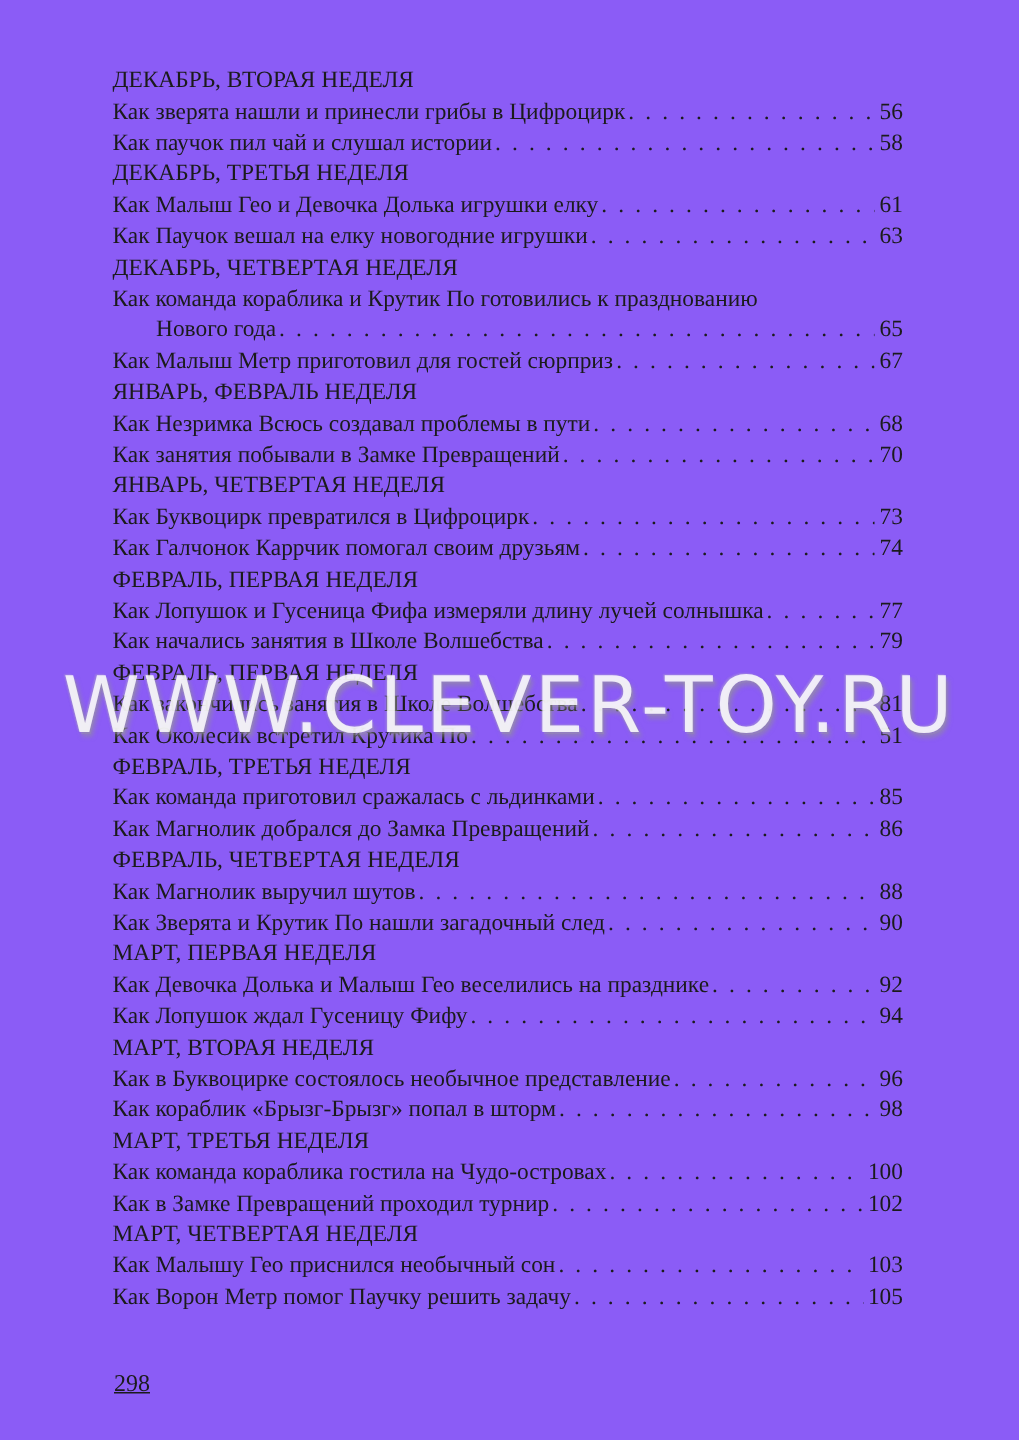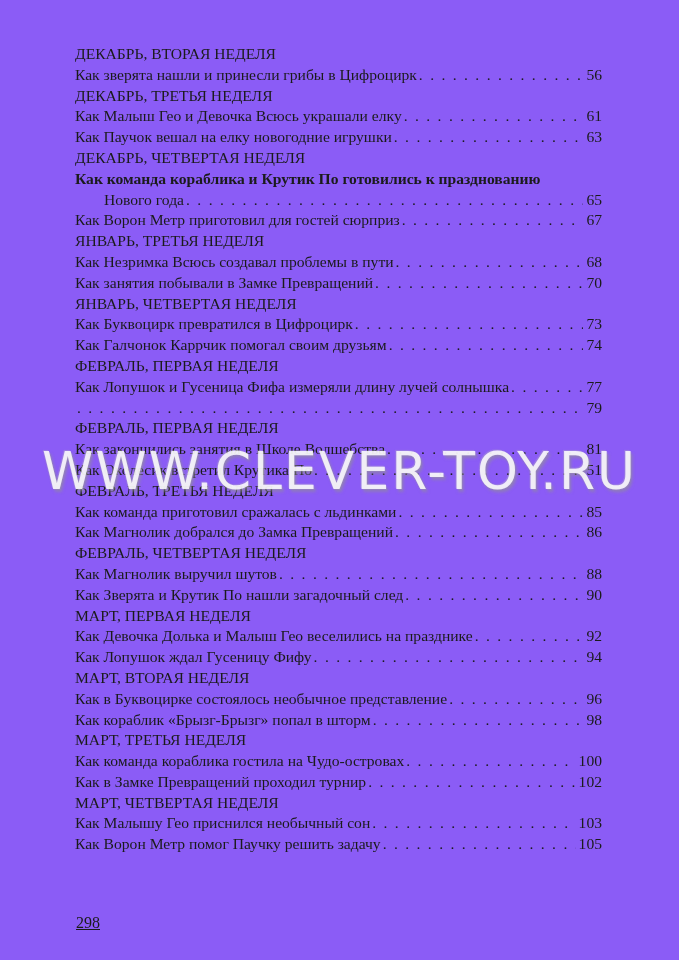--- a/index.html
+++ b/index.html
@@ -22,21 +22,20 @@
     top: 44px;
     width: 527px;
     font-size: 15.6px;
     line-height: 20.8px;
   }
   .toc-heading {
     white-space: nowrap;
   }
   .toc-line {
     white-space: nowrap;
-    font-weight: bold;
   }
   .toc-row {
     display: flex;
     align-items: baseline;
     justify-content: center;
   }
   .toc-row .title {
     white-space: nowrap;
     flex: 0 0 auto;
   }
@@ -88,44 +87,49 @@
 <body>
 
 <div class="page">
   <div class="toc">
       <div class="toc-heading">ДЕКАБРЬ, ВТОРАЯ НЕДЕЛЯ</div>
       <div class="toc-row">
         <span class="title">Как зверята нашли и принесли грибы в Цифроцирк</span>
         <span class="leader"></span>
         <span class="pagenum">56</span>
       </div>
+      <div class="toc-row">
+        <span class="title">Как паучок пил чай и слушал истории</span>
+        <span class="leader"></span>
+        <span class="pagenum">58</span>
+      </div>
       <div class="toc-heading">ДЕКАБРЬ, ТРЕТЬЯ НЕДЕЛЯ</div>
       <div class="toc-row">
-        <span class="title">Как Малыш Гео и Девочка Всюсь украшали елку</span>
+        <span class="title">Как Малыш Гео и Девочка Долька игрушки елку</span>
         <span class="leader"></span>
         <span class="pagenum">61</span>
       </div>
       <div class="toc-row">
         <span class="title">Как Паучок вешал на елку новогодние игрушки</span>
         <span class="leader"></span>
         <span class="pagenum">63</span>
       </div>
       <div class="toc-heading">ДЕКАБРЬ, ЧЕТВЕРТАЯ НЕДЕЛЯ</div>
       <div class="toc-line">Как команда кораблика и Крутик По готовились к празднованию</div>
       <div class="toc-row indent">
         <span class="title">Нового года</span>
         <span class="leader"></span>
         <span class="pagenum">65</span>
       </div>
       <div class="toc-row">
-        <span class="title">Как Ворон Метр приготовил для гостей сюрприз</span>
+        <span class="title">Как Малыш Метр приготовил для гостей сюрприз</span>
         <span class="leader"></span>
         <span class="pagenum">67</span>
       </div>
-      <div class="toc-heading">ЯНВАРЬ, ТРЕТЬЯ НЕДЕЛЯ</div>
+      <div class="toc-heading">ЯНВАРЬ, ФЕВРАЛЬ НЕДЕЛЯ</div>
       <div class="toc-row">
         <span class="title">Как Незримка Всюсь создавал проблемы в пути</span>
         <span class="leader"></span>
         <span class="pagenum">68</span>
       </div>
       <div class="toc-row">
         <span class="title">Как занятия побывали в Замке Превращений</span>
         <span class="leader"></span>
         <span class="pagenum">70</span>
       </div>
@@ -140,20 +144,21 @@
         <span class="leader"></span>
         <span class="pagenum">74</span>
       </div>
       <div class="toc-heading">ФЕВРАЛЬ, ПЕРВАЯ НЕДЕЛЯ</div>
       <div class="toc-row">
         <span class="title">Как Лопушок и Гусеница Фифа измеряли длину лучей солнышка</span>
         <span class="leader"></span>
         <span class="pagenum">77</span>
       </div>
       <div class="toc-row">
+        <span class="title">Как начались занятия в Школе Волшебства</span>
         <span class="leader"></span>
         <span class="pagenum">79</span>
       </div>
       <div class="toc-heading">ФЕВРАЛЬ, ПЕРВАЯ НЕДЕЛЯ</div>
       <div class="toc-row">
         <span class="title">Как закончились занятия в Школе Волшебства</span>
         <span class="leader"></span>
         <span class="pagenum">81</span>
       </div>
       <div class="toc-row">

